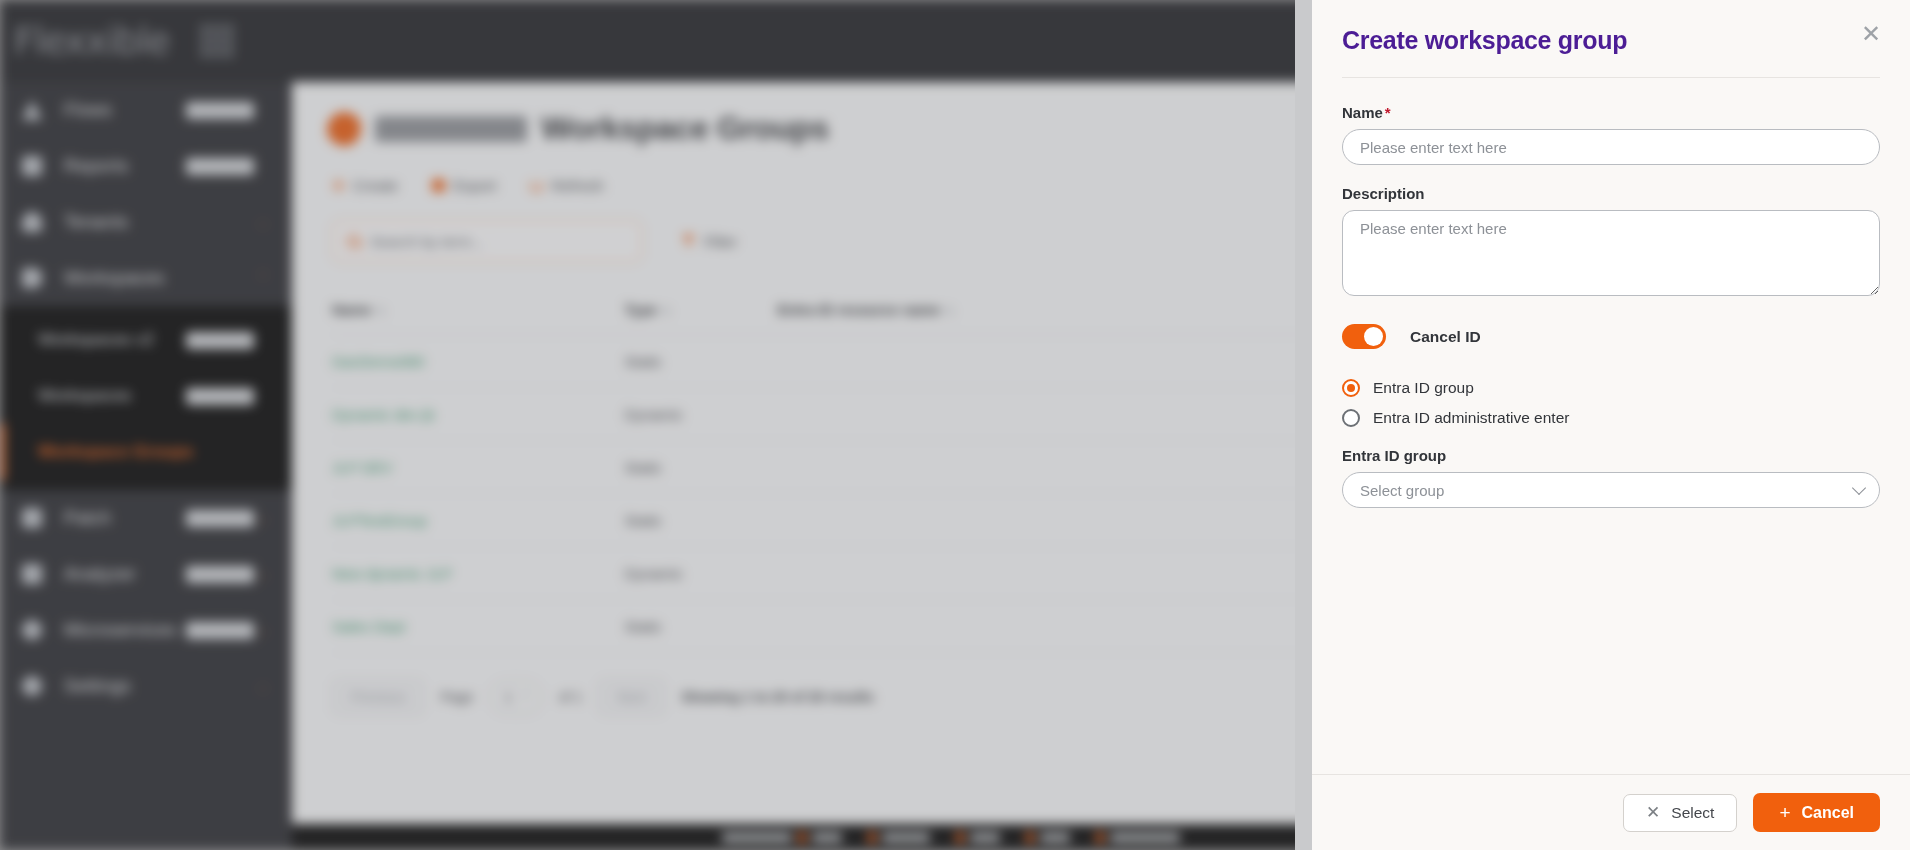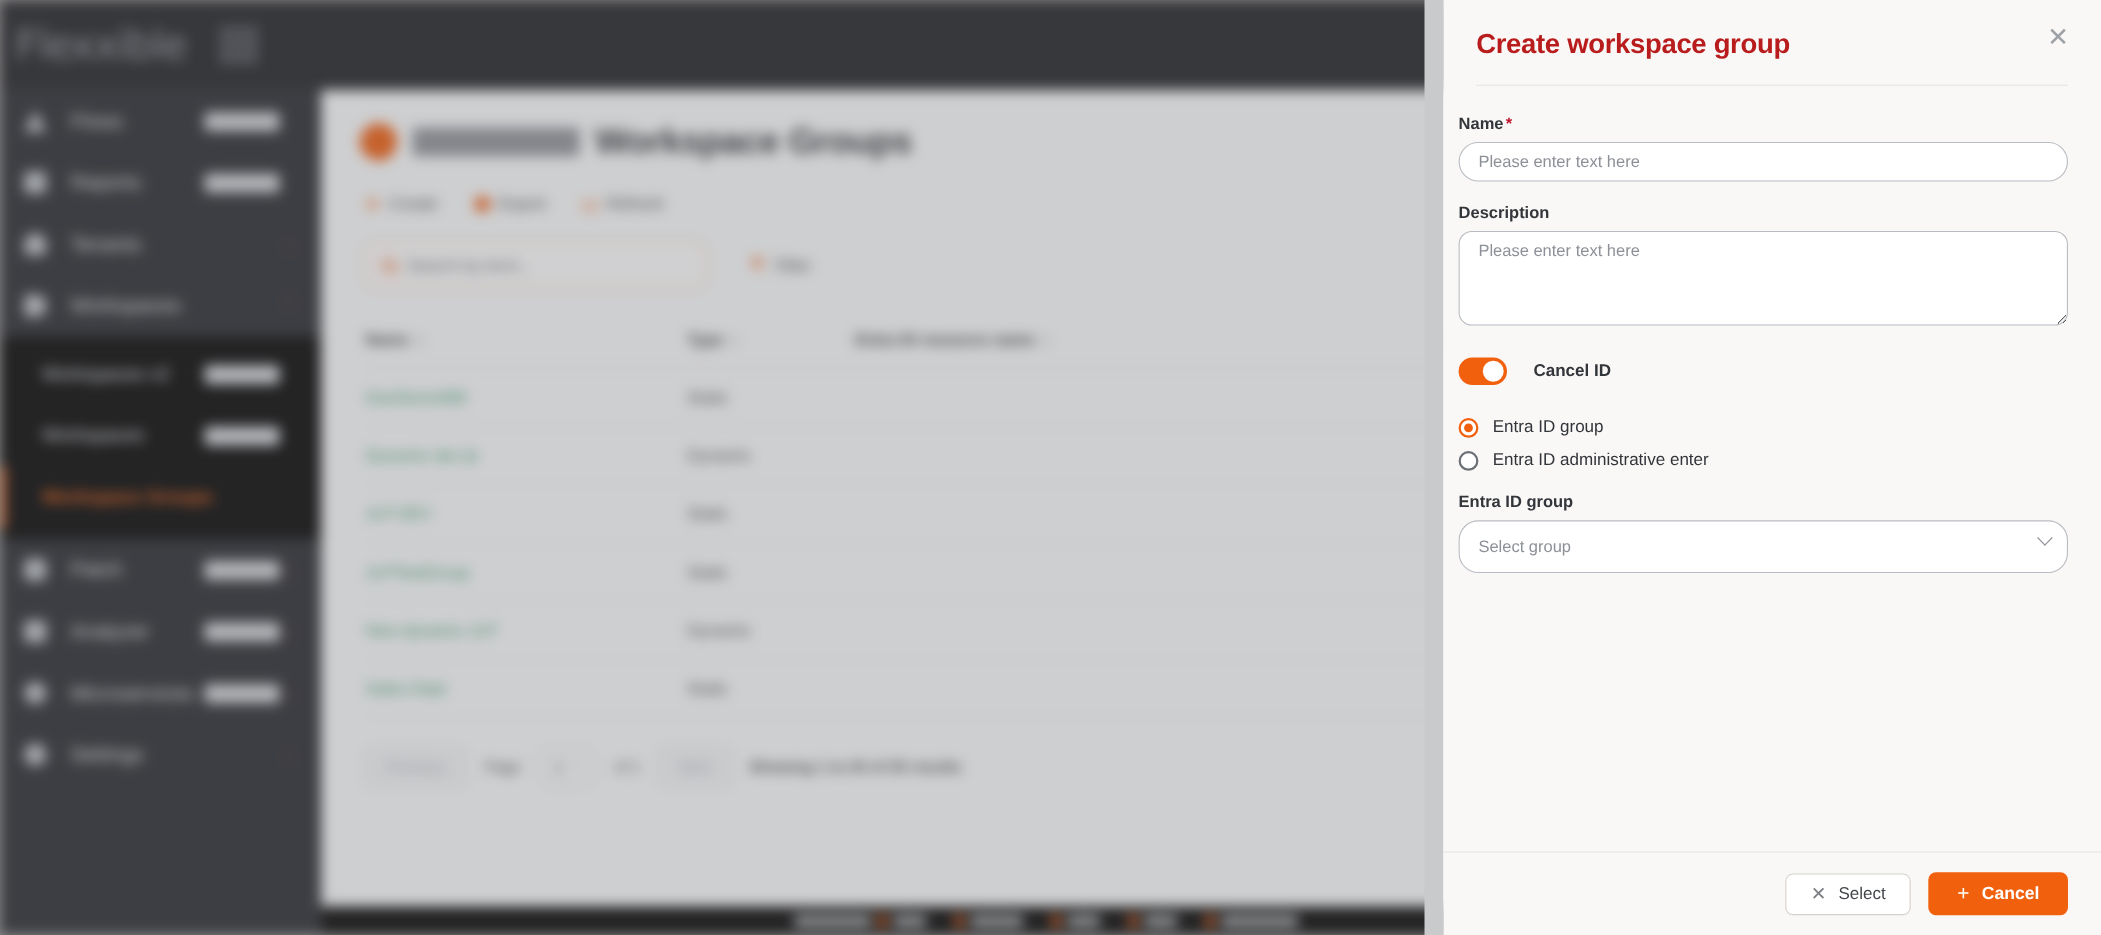--- a/index.html
+++ b/index.html
@@ -147,29 +147,29 @@
     position: absolute; top: 0; right: 598px; width: 17px; height: 850px;
     background: #c9cacc;
   }
   .panel {
     position: absolute; top: 0; right: 0; width: 598px; height: 850px;
     background: #faf8f6; display: flex; flex-direction: column;
   }
   .panel-head {
     padding: 26px 30px 0 30px; position: relative;
   }
-  .panel-title { font-size: 25px; font-weight: 700; color: #b91c1c; letter-spacing: -.3px; }
+  .panel-title { font-size: 25px; font-weight: 700; color: #4c1d95; letter-spacing: -.3px; }
   .panel-close {
     position: absolute; right: 26px; top: 22px; width: 26px; height: 26px;
     color: #9ea2a7; font-size: 24px; line-height: 24px; text-align: center; cursor: pointer;
     font-family: "DejaVu Sans", sans-serif; font-weight: 300;
   }
   .panel-rule { height: 1px; background: #e7e4e1; margin: 22px 30px 0 30px; }
 
-  .panel-body { flex: 1; padding: 26px 30px 0 14px; overflow: hidden; }
+  .panel-body { flex: 1; padding: 26px 30px 0 30px; overflow: hidden; }
   .field { margin-bottom: 20px; }
   .field-label { font-size: 15px; font-weight: 700; color: #32353a; margin-bottom: 8px; }
   .req { color: #c0172c; font-weight: 700; margin-left: 2px; }
   .text-input {
     width: 100%; height: 36px; border: 1px solid #b9bcc1; border-radius: 18px;
     background: #fff; padding: 0 17px; font-size: 15px; color: #32353a;
     font-family: "Liberation Sans", sans-serif; outline: none;
   }
   .text-input::placeholder { color: #8d9197; }
   .text-area {
@@ -194,21 +194,21 @@
     width: 18px; height: 18px; border-radius: 50%; border: 2px solid #6c7075;
     background: #fff; flex: none; position: relative;
   }
   .radio.on { border-color: #f1600d; }
   .radio.on::after { content: ""; position: absolute; left: 3px; top: 3px;
     width: 8px; height: 8px; border-radius: 50%; background: #f1600d; }
   .radio-label { font-size: 15.5px; color: #32353a; }
 
   .select-wrap { position: relative; }
   .select-box {
-    width: 100%; height: 48px; border: 1px solid #b9bcc1; border-radius: 18px;
+    width: 100%; height: 36px; border: 1px solid #b9bcc1; border-radius: 18px;
     background: #fff; padding: 0 36px 0 17px; font-size: 15px; color: #8d9197;
     display: flex; align-items: center; cursor: pointer;
   }
   .select-wrap .chev {
     position: absolute; right: 16px; top: 11px; width: 10px; height: 10px;
     border-right: 1.6px solid #8d9197; border-bottom: 1.6px solid #8d9197;
     transform: rotate(45deg); pointer-events: none;
   }
 
   .panel-foot {

